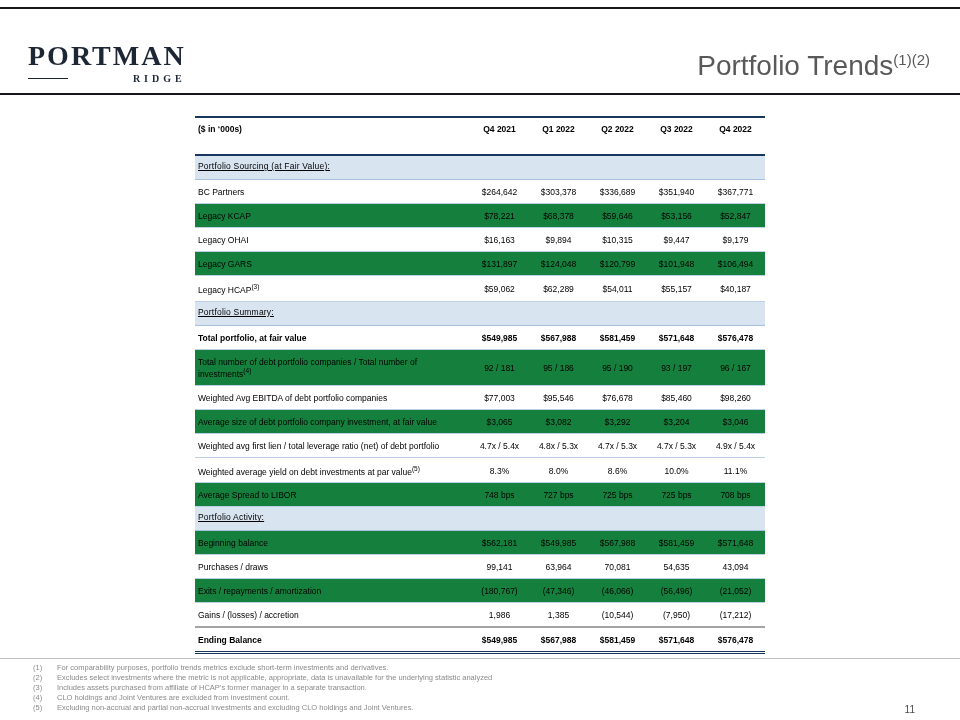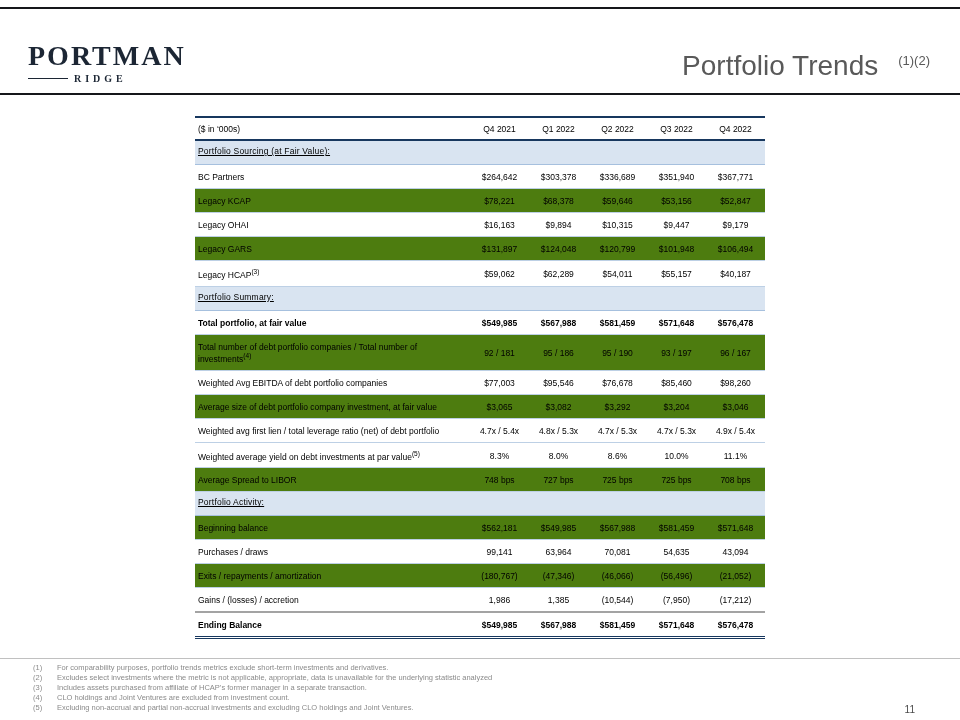--- a/index.html
+++ b/index.html
@@ -5,43 +5,43 @@
   * { box-sizing: border-box; margin: 0; padding: 0; }
   html, body { width: 960px; height: 720px; }
   body { font-family: "Liberation Sans", sans-serif; background: #ffffff; }
   .slide { position: relative; width: 960px; height: 720px; background: #fff; overflow: hidden; }
 
   .topline { position: absolute; top: 7px; left: 0; width: 100%; height: 2px; background: #15171a; }
   .header-rule { position: absolute; top: 93px; left: 0; width: 100%; height: 2px; background: #15171a; }
 
   .logo { position: absolute; left: 28px; top: 42px; }
   .logo-top { font-family: "Liberation Serif", serif; font-size: 28px; font-weight: 700; letter-spacing: 2px; color: #1c2634; line-height: 1; }
-  .logo-bottom { display: flex; align-items: center; margin-top: 3px; }
+  .logo-bottom { display: flex; align-items: center; margin-top: 3px; justify-content: space-between; }
   .logo-rule { width: 40px; height: 1px; background: #1c2634; margin-right: 6px; }
   .logo-ridge { font-family: "Liberation Serif", serif; font-size: 10px; font-weight: 700; letter-spacing: 4px; color: #1c2634; }
 
   .title { position: absolute; right: 30px; top: 50px; font-size: 28px; font-weight: 400; color: #595959; }
-  .title sup { font-size: 13px; vertical-align: super; margin-left: 20px; }
+  .title sup { font-size: 15px; vertical-align: super; }
 
   table.pt { position: absolute; left: 195px; top: 116px; width: 570px; border-collapse: collapse; font-size: 8.5px; color: #000; }
   table.pt td { padding: 0 3px; vertical-align: middle; }
   td.label { text-align: left; padding-left: 5px; width: 275px; }
   td.val { text-align: center; width: 59px; }
   sup { font-size: 6.5px; }
 
   tr.header { border-top: 2px solid #17375E; border-bottom: 2px solid #17375E; }
-  tr.header td { font-weight: 400; padding-top: 6px; padding-bottom: 5px; }
+  tr.header td { font-weight: 700; padding-top: 6px; padding-bottom: 20px; }
 
   tr.section { background: #D9E4F1; border-bottom: 1px solid #A6C0DE; }
   tr.section td { font-weight: 400; padding-top: 5px; padding-bottom: 8px; }
   tr.section .section-label { text-decoration: underline; letter-spacing: 0.2px; }
 
   tr.data { border-bottom: 1px solid #BDD0E5; background: #fff; }
   tr.data td { padding-top: 7px; padding-bottom: 6px; }
-  tr.data.shaded { background: #4d7c0f; padding-left: 8px; }
+  tr.data.shaded { background: #15803d; padding-left: 8px; }
   tr.data.bold td { font-weight: 700; }
   tr.data.ending { border-top: 2px solid #a3a3a3; border-bottom: 3px double #17375E; }
 
   .footer-rule { position: absolute; top: 658px; left: 0; width: 100%; height: 1px; background: #c0c0c0; }
   .footnotes { position: absolute; left: 33px; top: 663px; width: 660px; font-size: 7.5px; line-height: 10px; color: #8a8a8a; }
   .footnote { display: flex; }
   .footnote .fn-num { width: 24px; flex: none; }
   .footnote .fn-text { flex: 1; }
   .page-number { position: absolute; right: 45px; top: 696px; font-size: 10px; color: #4a4a4a; margin-top: 8px; }
 </style>

